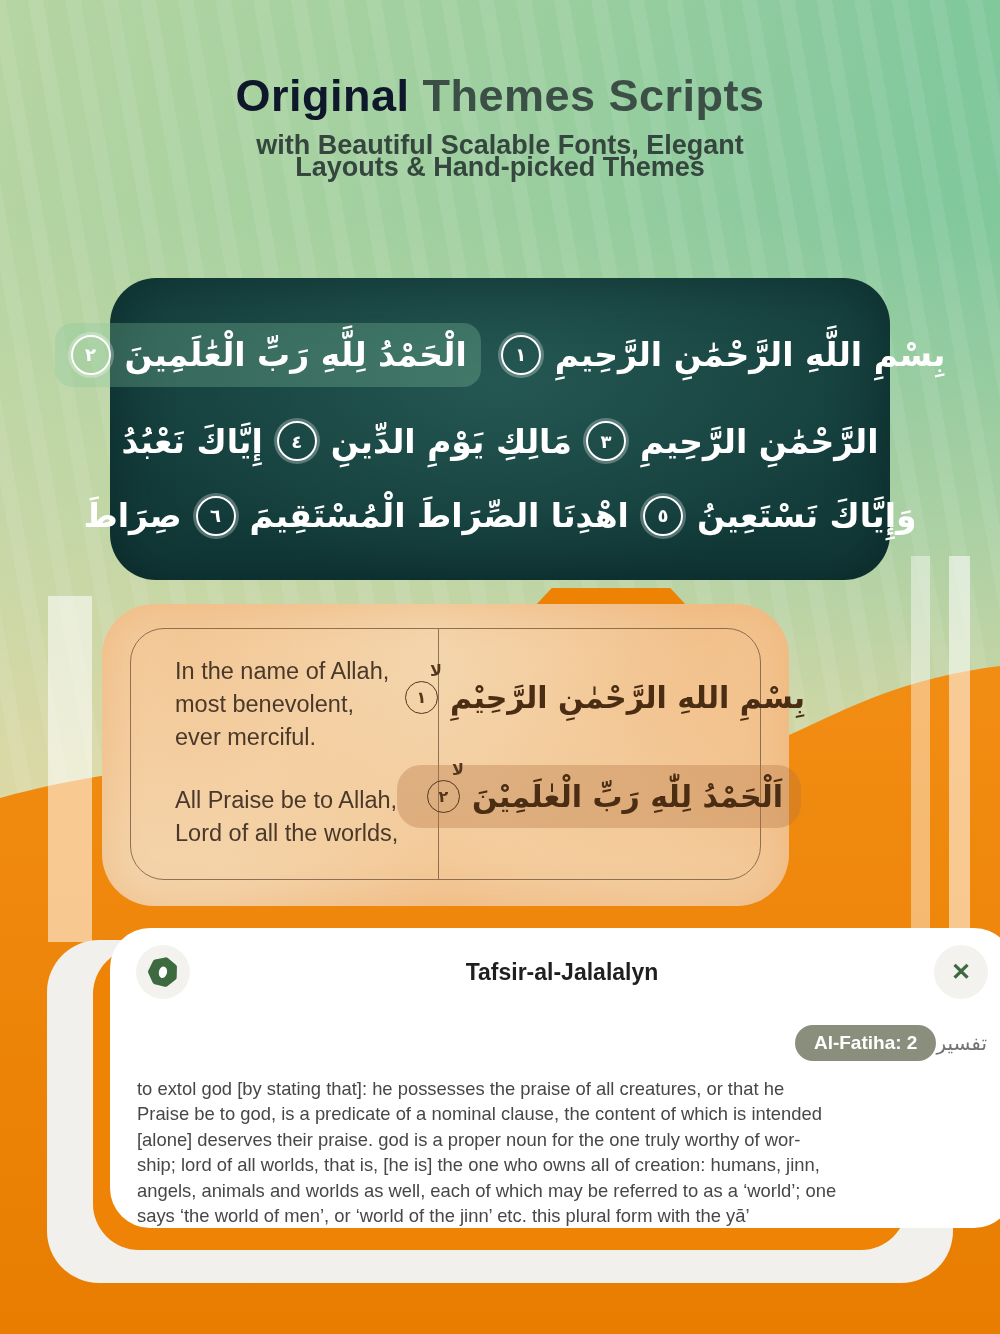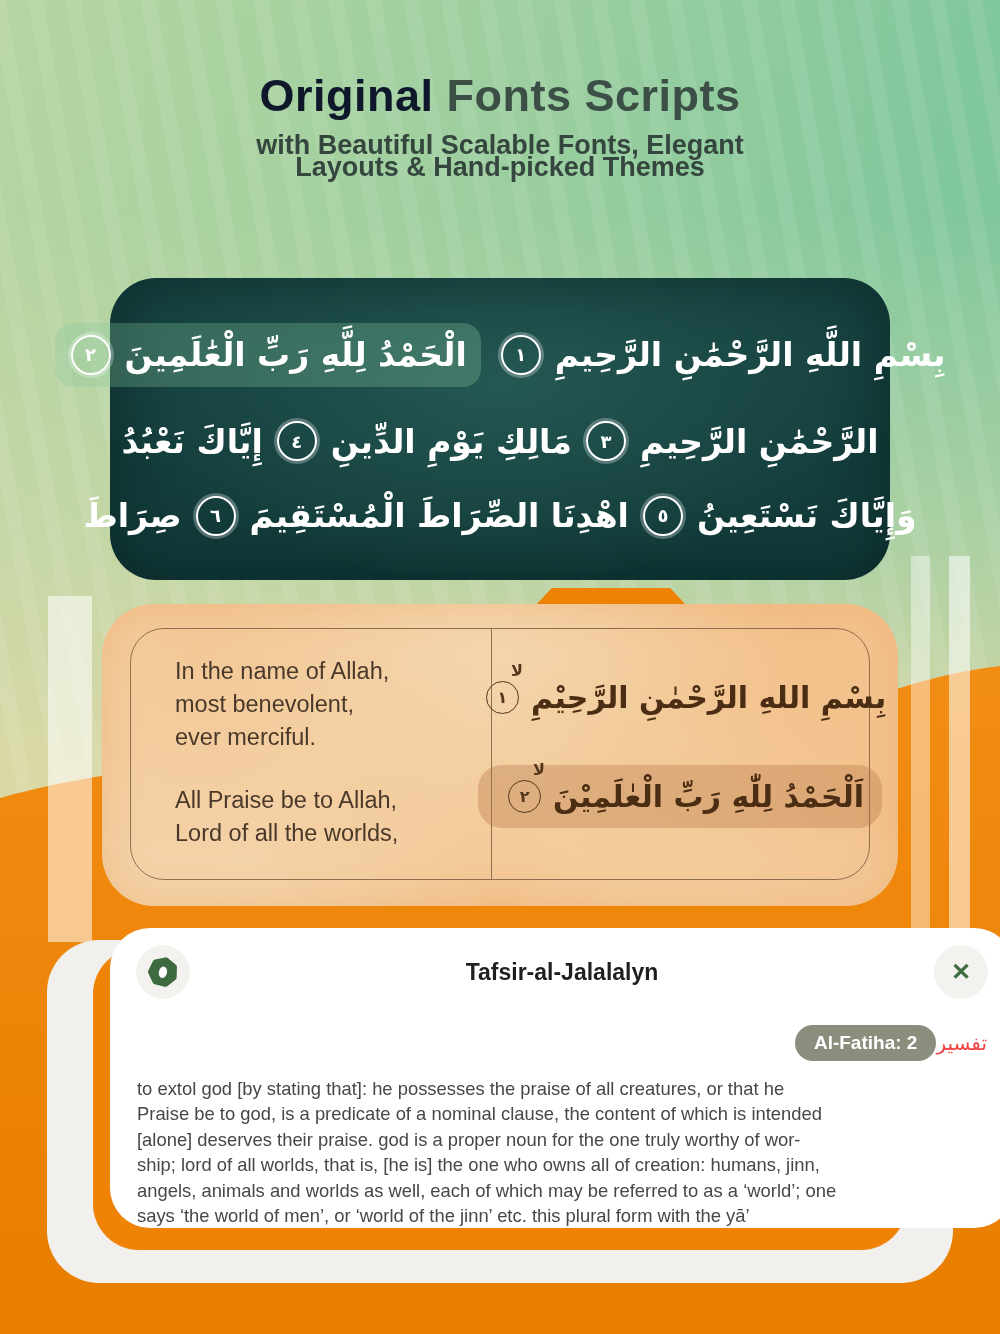--- a/index.html
+++ b/index.html
@@ -46,21 +46,21 @@
     font-family:"DejaVu Sans",sans-serif;}
   .qmarker{display:inline-flex;align-items:center;justify-content:center;flex:none;
     width:36px;height:36px;border:2px solid #fff;border-radius:50%;
     box-shadow:0 0 0 3px rgba(255,255,255,.28);
     font-size:18px;margin:0 14px;}
   .q-highlight{display:inline-flex;align-items:center;
     background:rgba(134,198,160,.30);border-radius:18px;padding:12px 14px;margin-right:6px;}
   .q-highlight .qmarker{margin-left:2px;}
 
   
-  .trans-card{position:absolute;left:102px;top:604px;width:796px;height:302px;
+  .trans-card{position:absolute;left:102px;top:604px;width:687px;height:302px;
     border-radius:52px;box-sizing:border-box;
     background:
       radial-gradient(circle at 12% 15%,rgba(238,148,66,.20),rgba(238,148,66,0) 38%),
       radial-gradient(circle at 88% 8%,rgba(238,148,66,.25),rgba(238,148,66,0) 42%),
       radial-gradient(circle at 50% 100%,rgba(238,148,66,.22),rgba(238,148,66,0) 50%),
       radial-gradient(circle at 97% 70%,rgba(238,148,66,.20),rgba(238,148,66,0) 40%),
       #f4d5ac;
     box-shadow:inset 0 0 40px rgba(231,140,60,.30);}
   .trans-inner{position:absolute;left:28px;right:28px;top:24px;bottom:26px;
     border:1px solid rgba(110,82,55,.75);border-radius:34px;}
@@ -94,21 +94,21 @@
     display:flex;align-items:center;justify-content:space-between;}
   .round-btn{width:54px;height:54px;border-radius:50%;background:#f3f2ee;
     display:flex;align-items:center;justify-content:center;flex:none;}
   .tafsir-title{font-size:23px;font-weight:bold;color:#1f1f1f;}
   .close-glyph{font-size:24px;color:#3e6a40;font-weight:bold;line-height:1;}
 
   .badge-row{position:absolute;top:97px;left:27px;right:27px;
     display:flex;align-items:center;justify-content:flex-end;}
   .surah-badge{background:#8a8f7d;color:#fff;font-weight:bold;font-size:19px;
     border-radius:19px;padding:7px 19px;}
-  .tafsir-ar{font-size:20px;color:#ef4444;font-family:"DejaVu Sans",sans-serif;}
+  .tafsir-ar{font-size:20px;color:#737373;font-family:"DejaVu Sans",sans-serif;}
 
   .tafsir-body{position:absolute;top:148px;left:27px;right:27px;
     font-size:18.4px;line-height:25.4px;color:#474747;}
   .tafsir-body div{white-space:nowrap;}
 </style>
 </head>
 <body>
 
 <div id="stage">
 
@@ -123,21 +123,21 @@
       </linearGradient>
     </defs>
     <path d="M0,1334 L0,798 C150,756 300,756 470,792 C640,828 770,738 872,698
              C915,681 960,671 1000,666 L1000,1334 Z" fill="url(#og)"></path>
   </svg>
   <div class="v-strip strip-left"></div>
   <div class="v-strip strip-r1"></div>
   <div class="v-strip strip-r2"></div>
   <div class="orange-tab"></div>
 
-  <div class="hero-title"><span class="accent">Original</span><span class="main"> Fonts Scripts</span></div>
+  <div class="hero-title"><span class="accent">Original</span><span class="main"> Themes Scripts</span></div>
   <div class="hero-sub sub1">with Beautiful Scalable Fonts, Elegant</div>
   <div class="hero-sub sub2">Layouts &amp; Hand-picked Themes</div>
 
   <div class="quran-card">
     <div class="qline">
       <span>بِسْمِ اللَّهِ الرَّحْمَٰنِ الرَّحِيمِ</span>
       <span class="qmarker">١</span>
       <span class="q-highlight">
         <span>الْحَمْدُ لِلَّهِ رَبِّ الْعَٰلَمِينَ</span>
         <span class="qmarker">٢</span>

